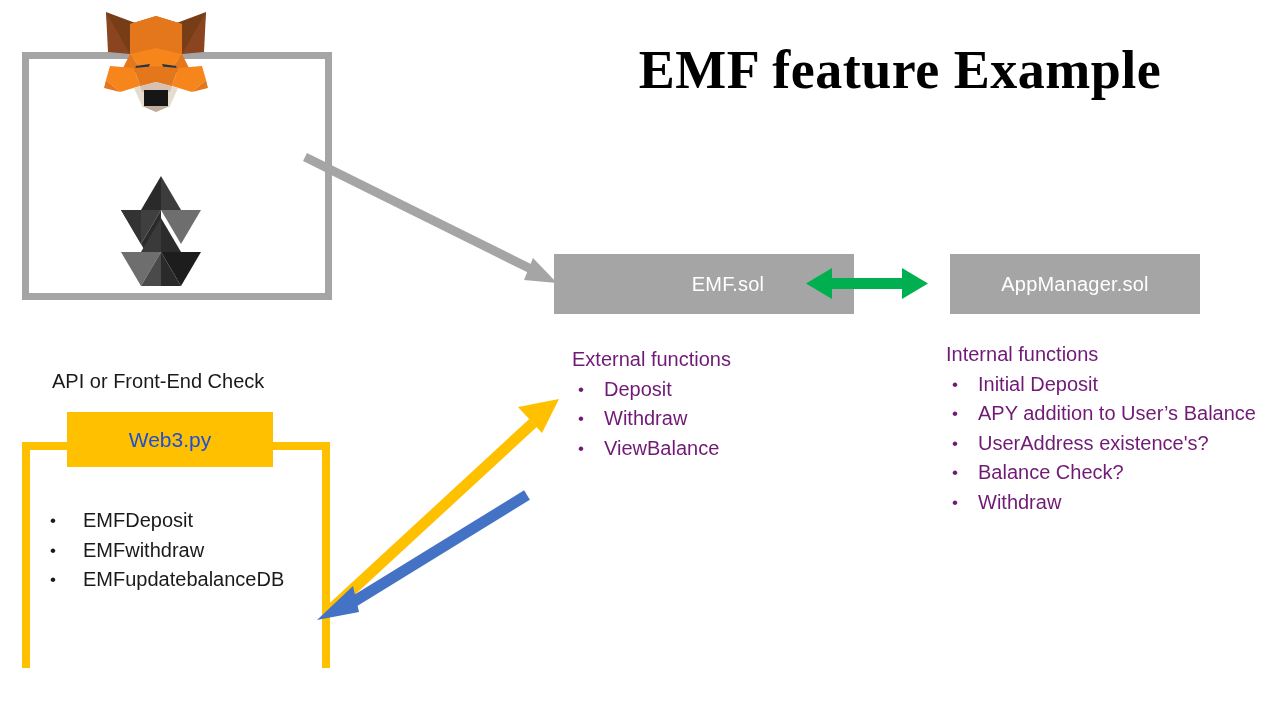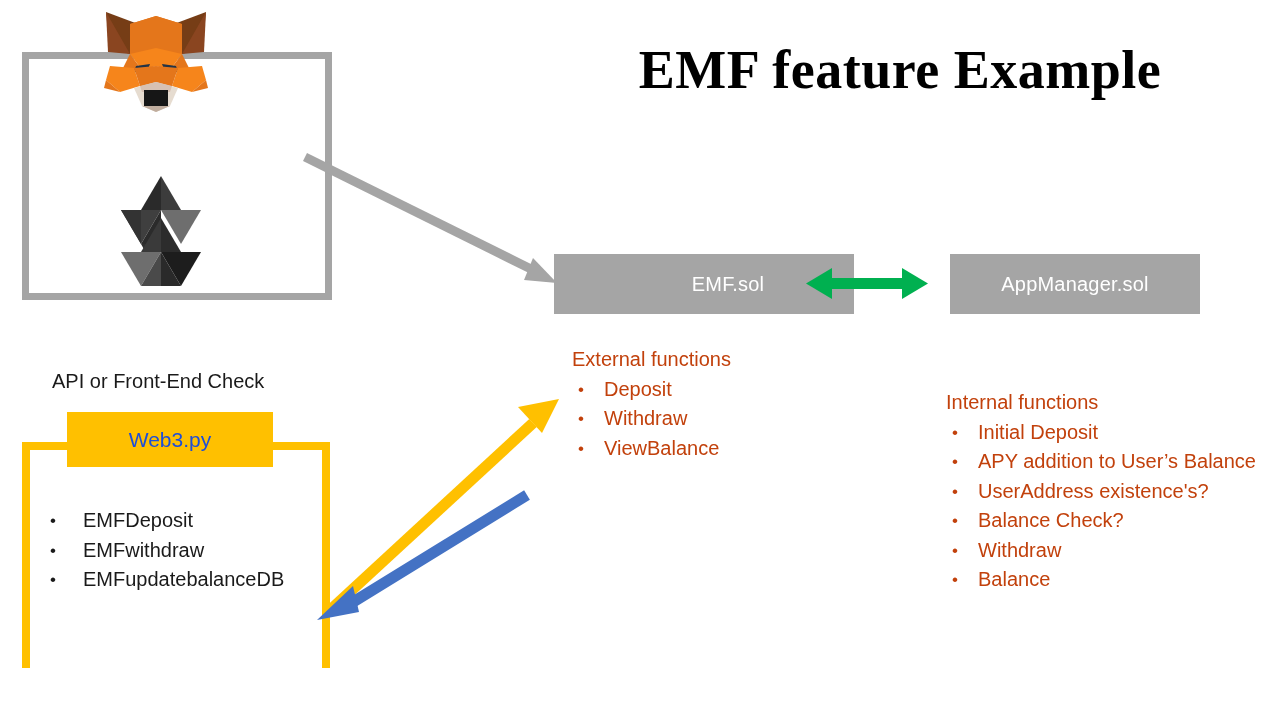--- a/index.html
+++ b/index.html
@@ -106,21 +106,21 @@
     width: 122px;
     height: 44px;
     pointer-events: none;
   }
 
   
   .func-list {
     position: absolute;
     font-size: 20px;
     line-height: 29.5px;
-    color: #c2410c;
+    color: #701a75;
   }
   .func-list .list-heading {
     margin: 0 0 0 0;
     white-space: nowrap;
   }
   .func-list ul {
     list-style: none;
     margin: 0;
     padding: 0;
   }
@@ -130,21 +130,21 @@
     white-space: nowrap;
   }
   .func-list li::before {
     content: "\2022";
     position: absolute;
     left: 6px;
     top: 0;
     font-size: 17px;
   }
   #external-functions { left: 572px; top: 345px; }
-  #internal-functions { left: 946px; top: 340px; margin-top: 48px; }
+  #internal-functions { left: 946px; top: 340px; }
 
   
   #api-caption {
     position: absolute;
     left: 52px;
     top: 368px;
     font-size: 20px;
     line-height: 26px;
     color: #1a1a1a;
     white-space: nowrap;
@@ -307,21 +307,20 @@
   </div>
 
   <div class="func-list" id="internal-functions">
     <div class="list-heading">Internal functions</div>
     <ul>
       <li>Initial Deposit</li>
       <li>APY addition to User’s Balance</li>
       <li>UserAddress existence's?</li>
       <li>Balance Check?</li>
       <li>Withdraw</li>
-      <li>Balance</li>
     </ul>
   </div>
 
   <div id="api-caption">API or Front-End Check</div>
   <div id="web3-frame"></div>
   <div id="web3-title-box">
     <span>Web3.py</span>
   </div>
   <div id="web3-function-list">
     <ul>

